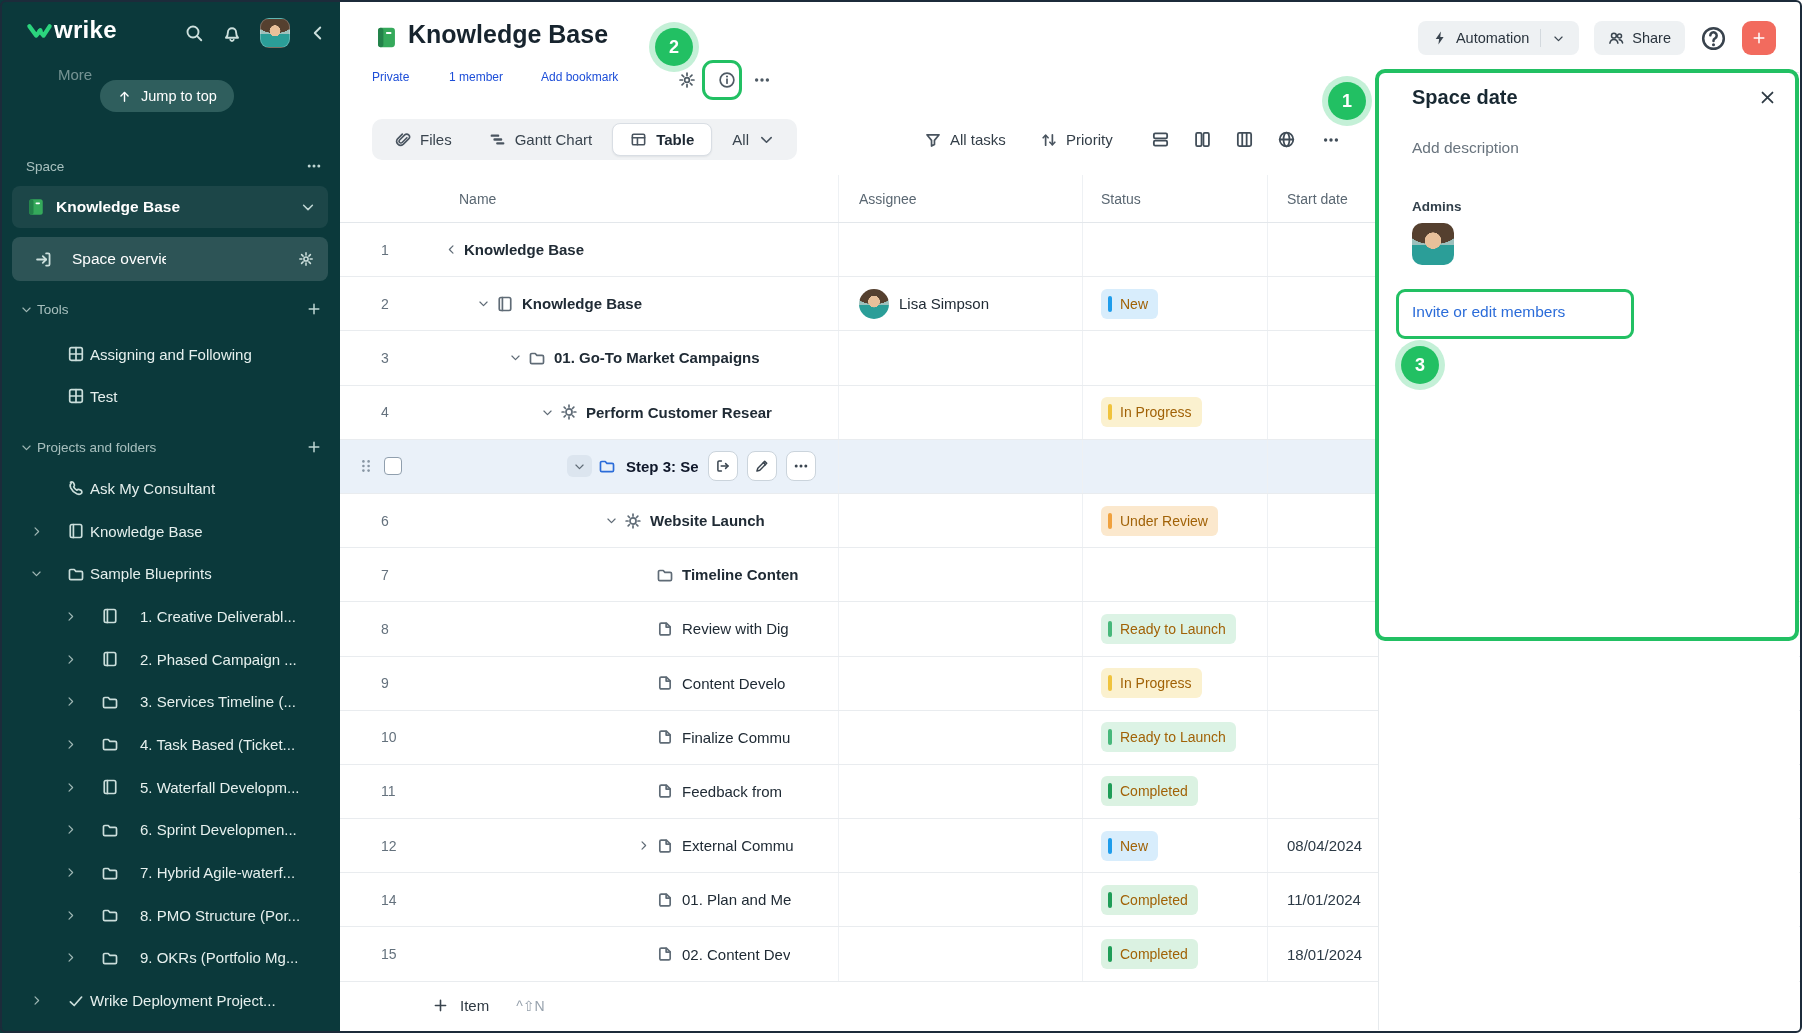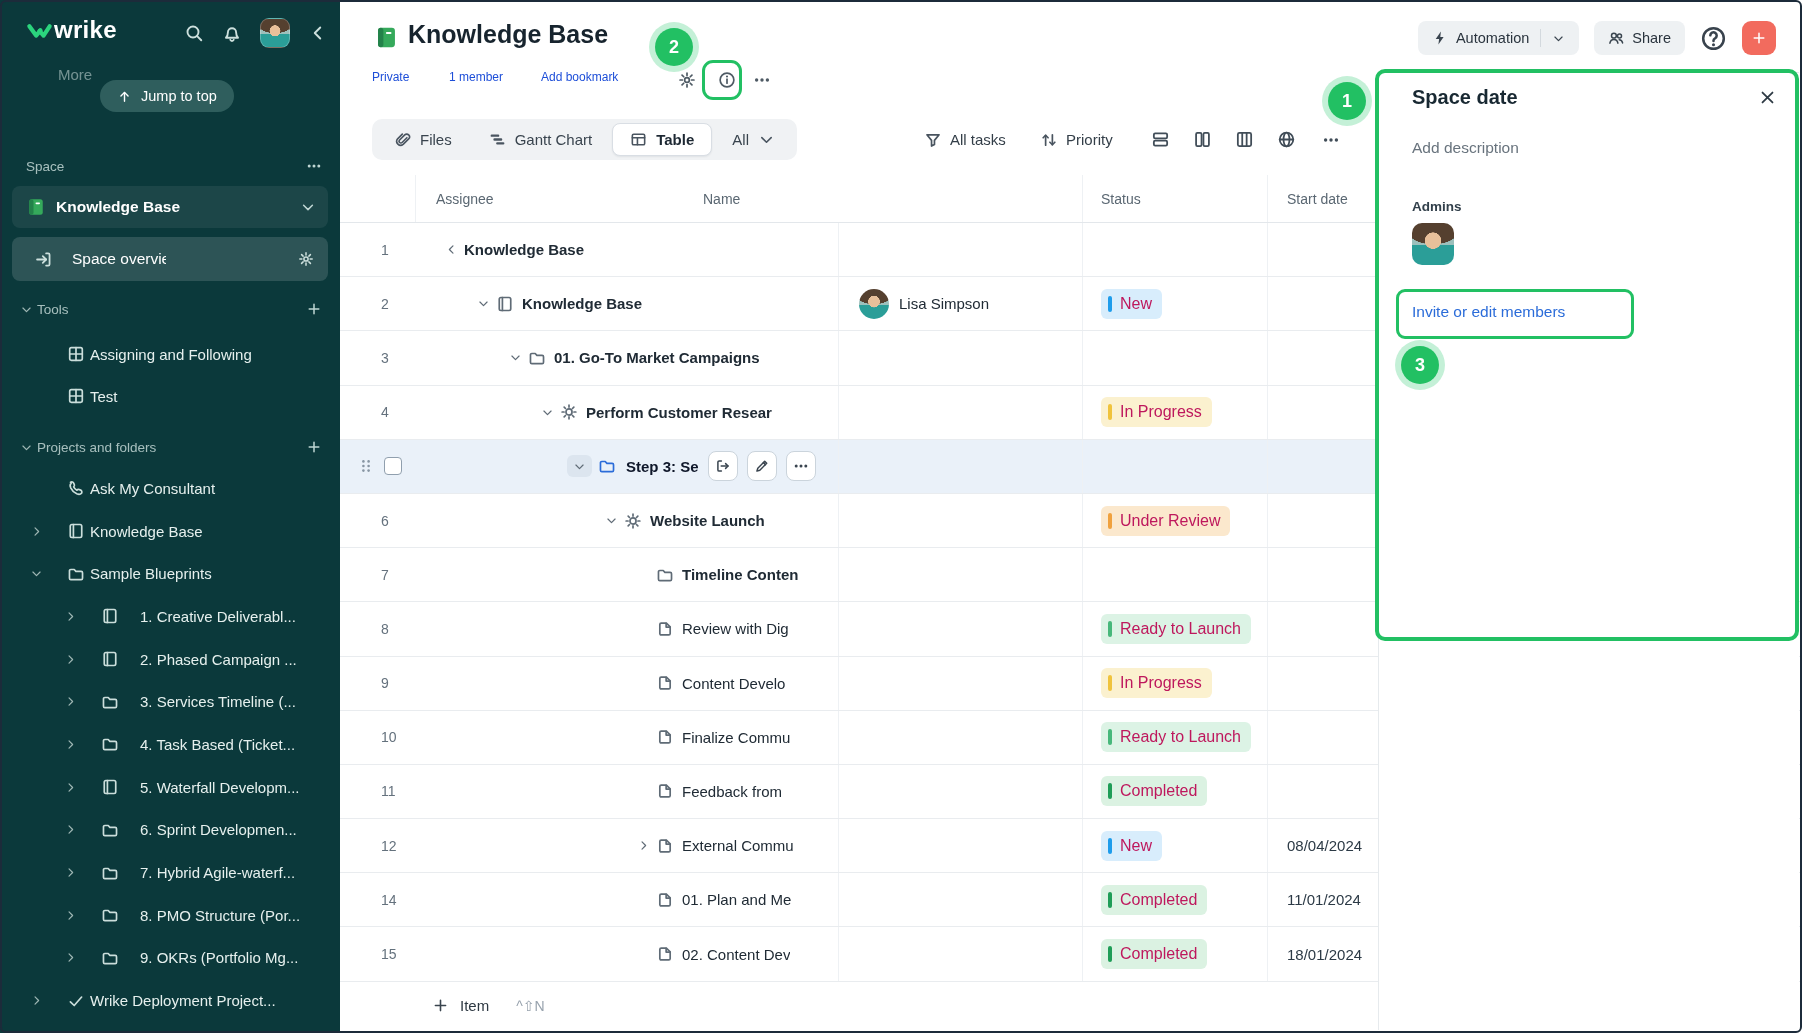--- a/index.html
+++ b/index.html
@@ -101,21 +101,21 @@
 .trow.sel .chevslot{background:#DCE5EF;border-radius:6px}
 .trow.sel .ricon{color:#2B6CD9;margin-left:6px}
 .trow.sel .rlabel{color:#0f172a;font-weight:600;margin-left:2px}
 .drag{position:absolute;left:18px;top:50%;transform:translateY(-50%);width:16px;height:18px;color:#8795A3;cursor:grab}
 .cb{position:absolute;left:44px;top:50%;transform:translateY(-50%);width:18px;height:18px;border:1.6px solid #909FAE;border-radius:4px;background:#fff;cursor:pointer}
 .rbtn{flex:none;width:30px;height:30px;margin-left:9px;border:1px solid #CBD4DC;border-radius:8px;background:#fff;display:flex;align-items:center;justify-content:center;color:#39444F;cursor:pointer;align-self:center}
 .rbtn svg{width:16px;height:16px}
 .rbtn .icon{width:16px;height:16px}
 .av30{width:30px;height:30px;border-radius:50%;flex:none}
 .aname{white-space:nowrap}
-.pill{display:inline-flex;align-items:center;height:30px;border-radius:6px;padding:0 10px 0 7px;font-size:16px;font-weight:500;color:#be185d;white-space:nowrap;max-width:170px;overflow:hidden}
+.pill{display:inline-flex;align-items:center;height:30px;border-radius:6px;padding:0 10px 0 7px;font-size:14px;font-weight:500;color:#a16207;white-space:nowrap;max-width:170px;overflow:hidden}
 .pill .bar{width:4px;height:16px;border-radius:2px;margin-right:8px;flex:none}
 .trow .c.date{font-size:15px;color:#2C3A46;white-space:nowrap}
 .addrow{height:48px;display:flex;align-items:center;padding-left:92px;gap:11px;color:#2D3842;font-size:15px;cursor:pointer}
 .addrow .icon{color:#39444E}
 .addrow .shortcut{color:#97A2AD;font-size:14px;margin-left:16px}
 
 
 .panel{position:absolute;left:1378px;top:72px;right:3px;bottom:3px;background:#fff;z-index:20;border-left:1px solid #E6EAED;border-top:1px solid #E6EAED}
 .panel-title{position:absolute;left:33px;top:13px;font-size:20px;font-weight:700;color:#182832}
 .panel-close{position:absolute;right:22px;top:15px;width:19px;height:19px;color:#2E3A44;cursor:pointer}
@@ -650,22 +650,22 @@
               <circle cx="8" cy="8" r="1.5"></circle>
               <circle cx="12.8" cy="8" r="1.5"></circle>
             </g>
           </svg>
         </span>
     </div>
 
     <div class="grid">
       <div class="ghead">
         <div class="c num"></div>
+        <div class="c name">Name</div>
         <div class="c asg bl">Assignee</div>
-        <div class="c name">Name</div>
         <div class="c stat bl">Status</div>
         <div class="c date bl">Start date</div>
       </div>
       <div id="rows">
           <div class="trow">
             <div class="c num">1</div>
             <div class="c name" style="padding-left:24px">
               <span class="chevslot">
                 <span class="icon xs">
                   <svg xmlns="http://www.w3.org/2000/svg" viewBox="0 0 16 16" fill="none" stroke="currentColor" stroke-width="1.5" stroke-linecap="round" stroke-linejoin="round">

